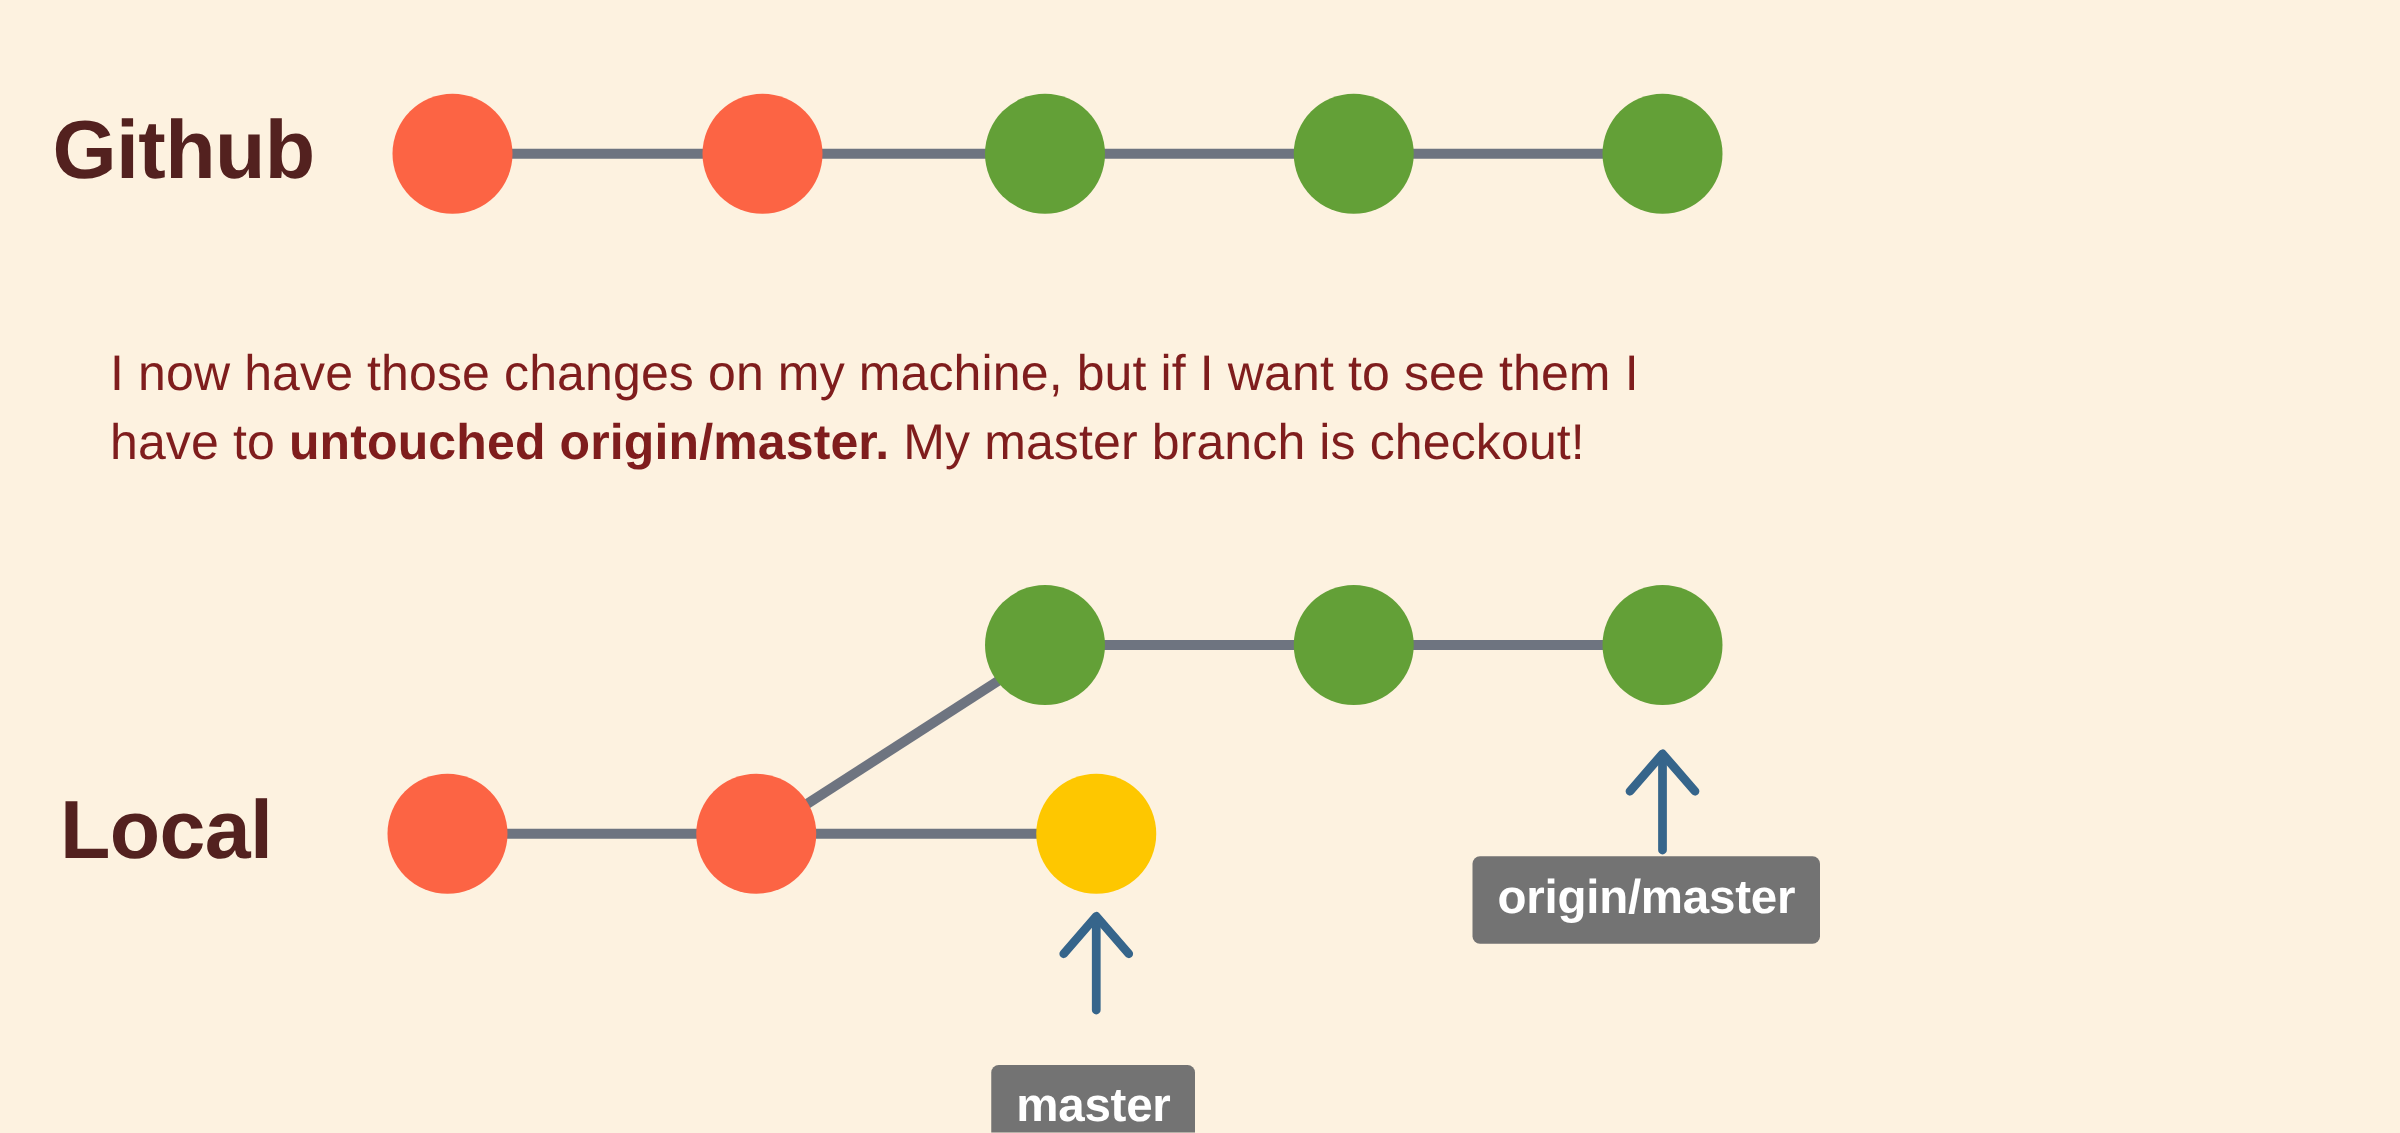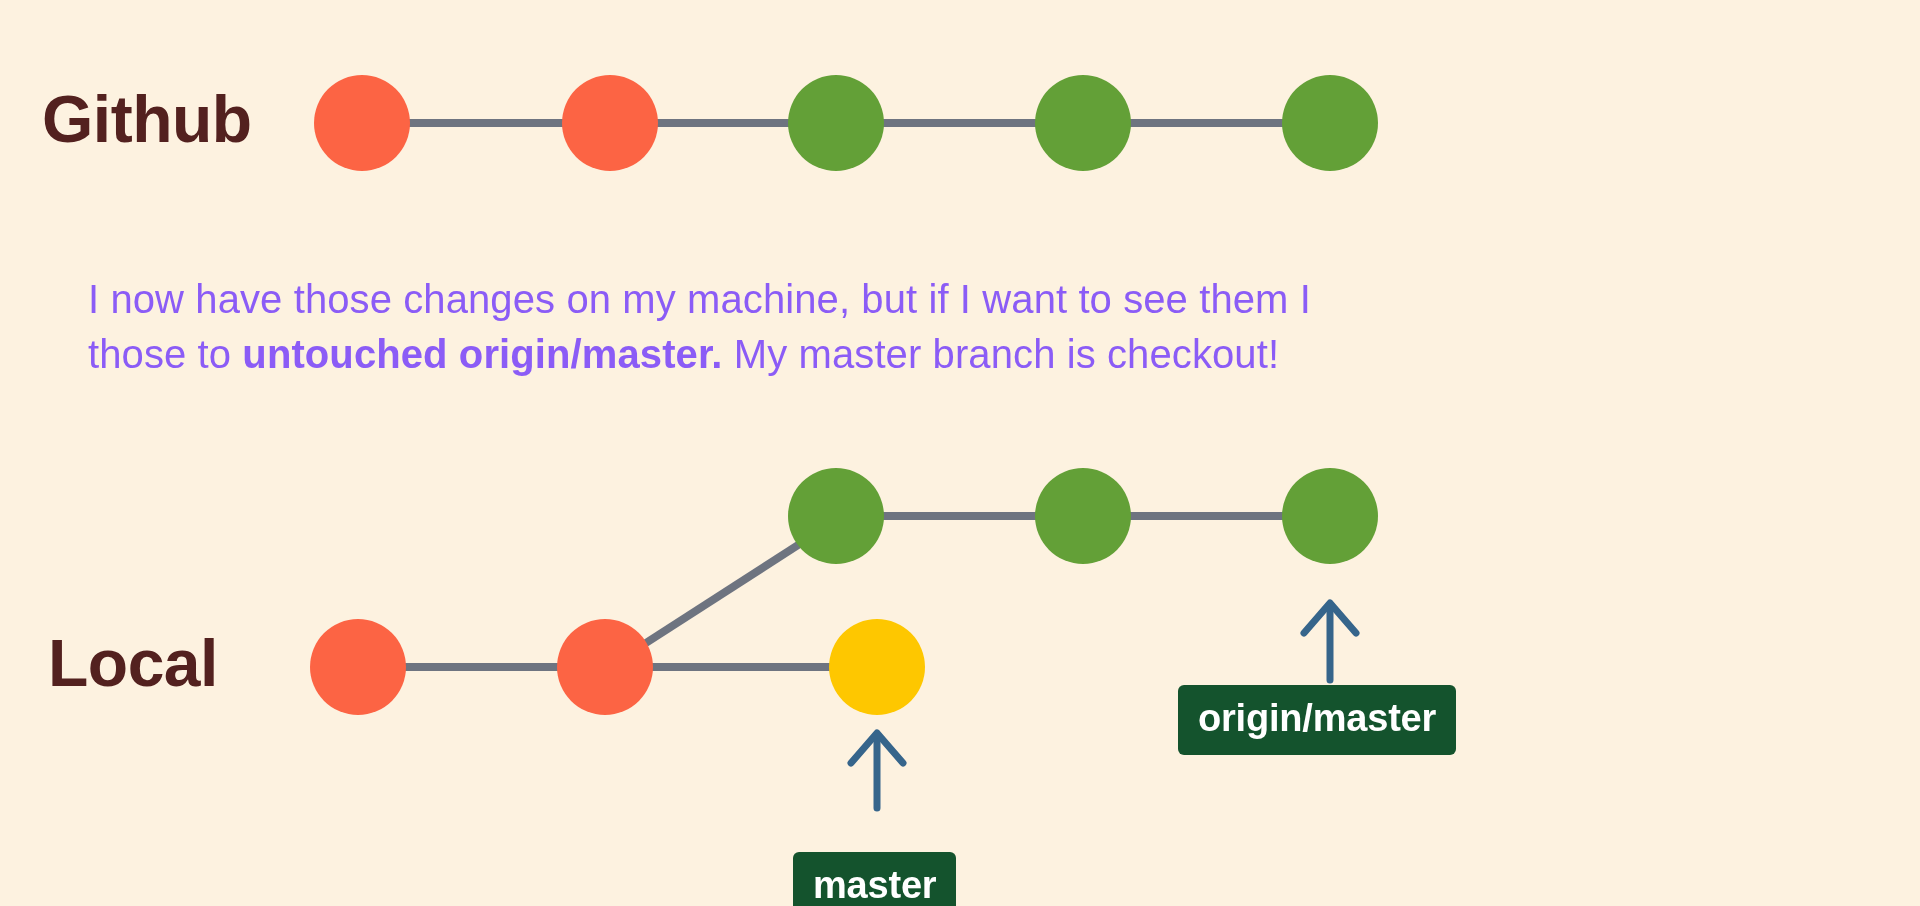--- a/index.html
+++ b/index.html
@@ -46,31 +46,31 @@
     top: 0;
     width: 1920px;
     height: 906px;
     pointer-events: none;
   }
   #narration {
     position: absolute;
     left: 88px;
     top: 272px;
     width: 1560px;
-    color: #8b5cf6;
+    color: #7f1d1d;
     font-size: 40px;
     line-height: 1.38;
     letter-spacing: 0.1px;
   }
   #narration .strong {
     font-weight: 700;
   }
   .badge {
     position: absolute;
-    background: #14532d;
+    background: #737373;
     color: #FFFFFF;
     font-weight: 700;
     font-size: 38px;
     line-height: 1;
     padding: 14px 20px 18px 20px;
     border-radius: 6px;
     white-space: nowrap;
     letter-spacing: -0.2px;
   }
   #badge-master {
@@ -133,20 +133,20 @@
 
     <g>
       <line x1="1330" y1="680" x2="1330" y2="607" stroke="#36658B" stroke-width="7" stroke-linecap="round"></line>
       <polyline points="1304,633 1330,603 1356,633" fill="none" stroke="#36658B" stroke-width="7" stroke-linecap="round" stroke-linejoin="round"></polyline>
     </g>
 
   </svg>
 
   <div id="narration">
     <span>I now have those changes on my machine, but if I want to see them I</span><br>
-    <span>those to </span><span class="strong">untouched origin/master.</span><span>  My master branch is checkout!</span>
+    <span>have to </span><span class="strong">untouched origin/master.</span><span>  My master branch is checkout!</span>
   </div>
 
   <div class="badge" id="badge-master">master</div>
 
   <div class="badge" id="badge-origin-master">origin/master</div>
 
 </div>
 
 </body></html>

